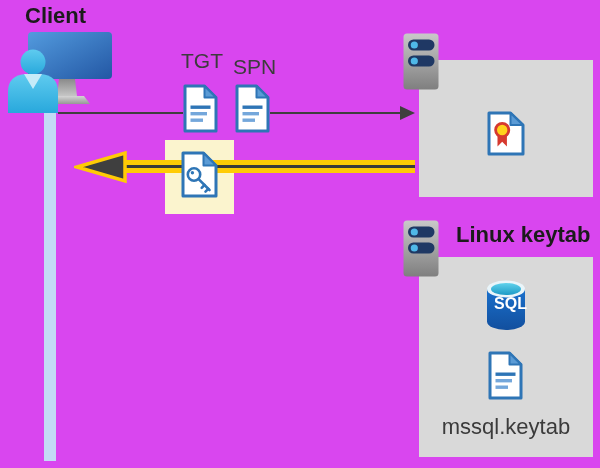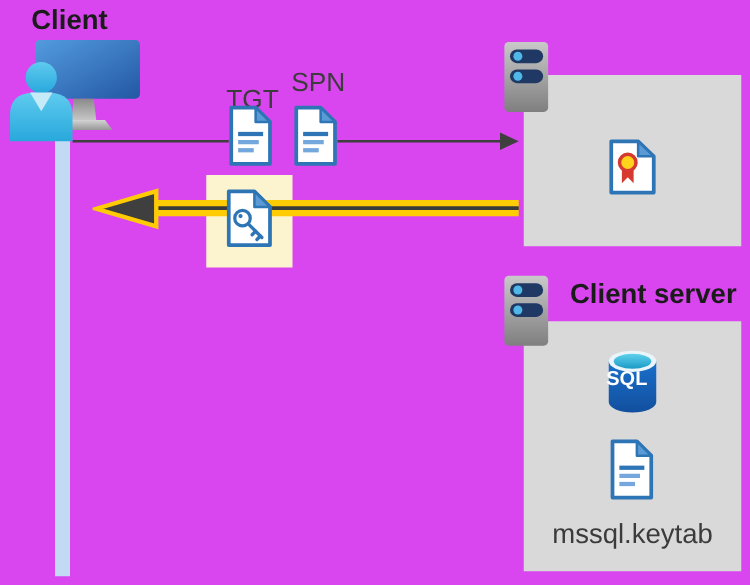--- a/index.html
+++ b/index.html
@@ -16,21 +16,21 @@
   .lifeline      { left:44px; top:95px; width:12px; height:366px; background:#C3DAF5; z-index:0; }
 
   
   .req-line-1 { left:58px;  top:112px; width:125px; height:2px; background:#3F3F3F; z-index:1; }
   .req-line-2 { left:270px; top:112px; width:131px; height:2px; background:#3F3F3F; z-index:1; }
   .req-head   { left:400px; top:106px; width:0; height:0;
                 border-top:7px solid transparent; border-bottom:7px solid transparent;
                 border-left:15px solid #3F3F3F; z-index:1; }
 
   
-  .tgt-label { left:180px; top:68px; width:44px; text-align:center; font-size:21px; color:#3C3C3C; z-index:2; }
+  .tgt-label { left:180px; top:49px; width:44px; text-align:center; font-size:21px; color:#3C3C3C; z-index:2; }
   .spn-label { left:233px; top:55px; width:44px; font-size:21px; color:#3C3C3C; z-index:2; }
   .tgt-icon  { left:183px; top:84px; z-index:2; }
   .spn-icon  { left:235px; top:84px; z-index:2; }
 
   
   .highlight   { left:165px; top:140px; width:69px; height:74px; background:#FBF4CE; z-index:1; }
   .resp-shaft  { left:122px; top:160px; width:293px; height:13px; background:#FFCB05; z-index:2; }
   .resp-core   { left:122px; top:165px; width:293px; height:3px;  background:#3A3A3A; z-index:2; }
   .resp-head   { left:74px;  top:150px; z-index:2; }
   .key-icon    { left:181px; top:151px; z-index:3; }
@@ -39,21 +39,21 @@
   .dc-box         { left:419px; top:60px;  width:174px; height:137px; background:#D9D9D9; z-index:1; }
   .dc-server-icon { left:402px; top:32px;  z-index:2; }
   .dc-label       { left:455px; top:4px;   width:135px; line-height:26px; z-index:2; }
   .cert-icon      { left:487px; top:111px; z-index:2; }
 
   
   .lx-box         { left:419px; top:257px; width:174px; height:200px; background:#D9D9D9; z-index:1; }
   .lx-server-icon { left:402px; top:219px; z-index:2; }
   .lx-label       { left:456px; top:222px; z-index:2; }
   .sql-icon-wrap  { left:485px; top:279px; width:42px; height:52px; z-index:2; }
-  .sql-text       { left:0; top:16px; width:100%; text-align:left; color:#ffffff;
+  .sql-text       { left:0; top:16px; width:100%; text-align:right; color:#ffffff;
                     font-weight:700; font-size:16px; }
   .keytab-icon    { left:488px; top:351px; z-index:2; }
   .keytab-label   { left:419px; top:414px; width:174px; text-align:center; font-size:22px;
                     color:#3B3B3B; z-index:2; }
 </style>
 </head>
 <body>
 
 <div class="stage">
 
@@ -174,21 +174,21 @@
   <div class="abs lx-box"></div>
   <div class="abs lx-server-icon">
     <svg width="38" height="59" viewBox="0 0 38 59">
       <rect x="1.5" y="1.5" width="35" height="56" rx="3.5" fill="url(#gradServer)"></rect>
       <rect x="6" y="7.5" width="26.5" height="11" rx="5.5" fill="#1F3864"></rect>
       <circle cx="12.3" cy="13" r="3.6" fill="#4FB8E8"></circle>
       <rect x="6" y="23.5" width="26.5" height="11" rx="5.5" fill="#1F3864"></rect>
       <circle cx="12.3" cy="29" r="3.6" fill="#4FB8E8"></circle>
     </svg>
   </div>
-  <div class="abs lx-label bold-label">Client server</div>
+  <div class="abs lx-label bold-label">Linux keytab</div>
 
   <div class="abs sql-icon-wrap">
     <svg width="42" height="52" viewBox="0 0 42 52">
       <path d="M2,10 V42.5 a19,8.5 0 0 0 38,0 V10 Z" fill="url(#gradSqlBody)"></path>
       <ellipse cx="21" cy="10" rx="19" ry="8.5" fill="#E9F5FA"></ellipse>
       <ellipse cx="21" cy="10" rx="15" ry="6" fill="url(#gradSqlTop)"></ellipse>
     </svg>
     <div class="abs sql-text">SQL</div>
   </div>
 

